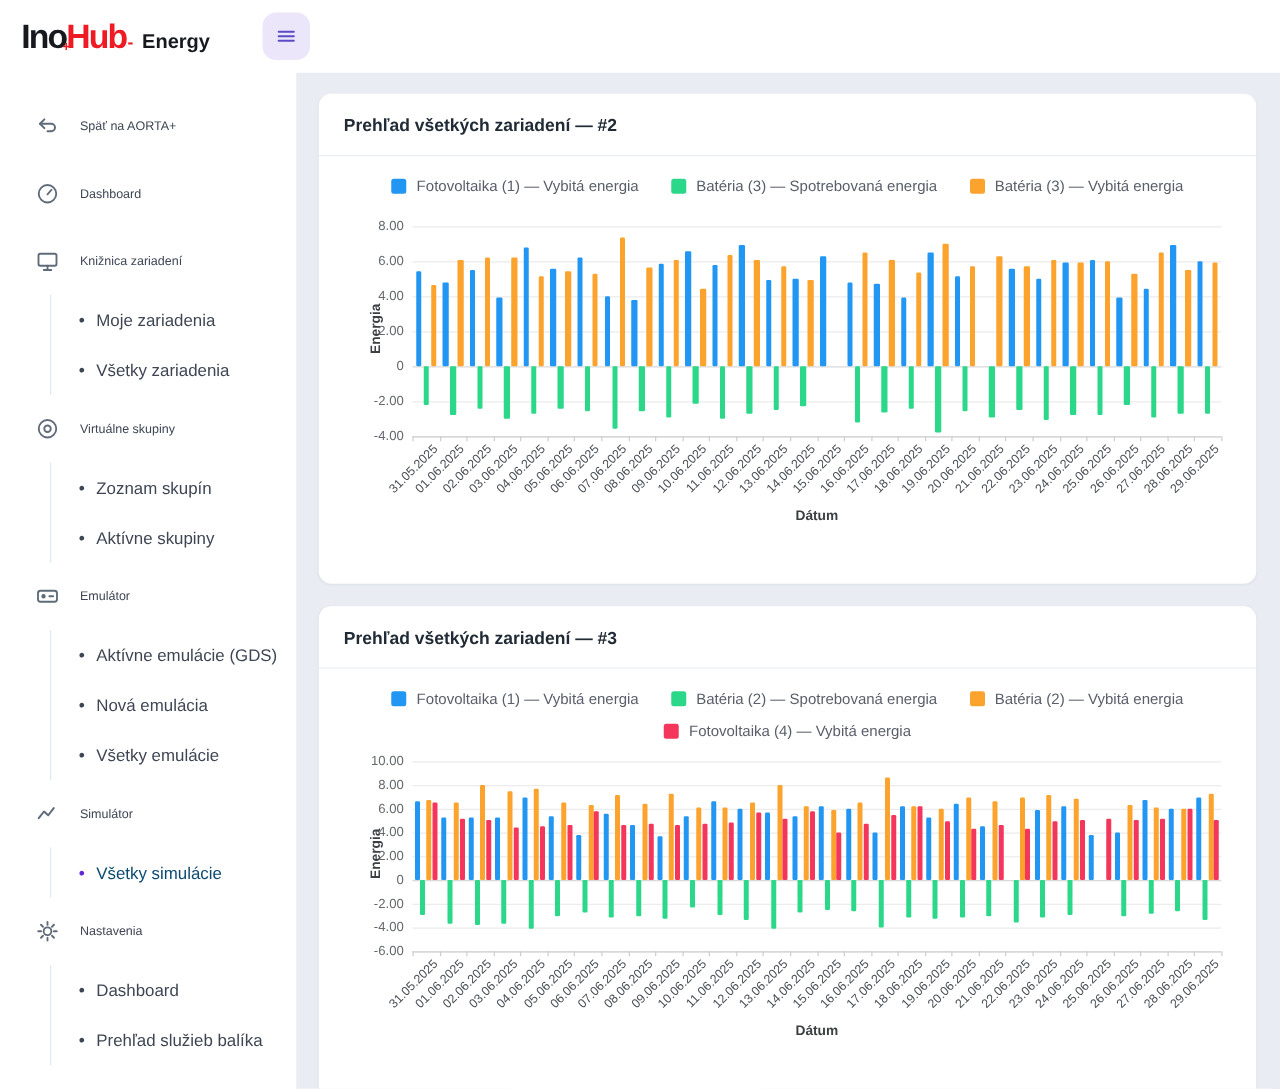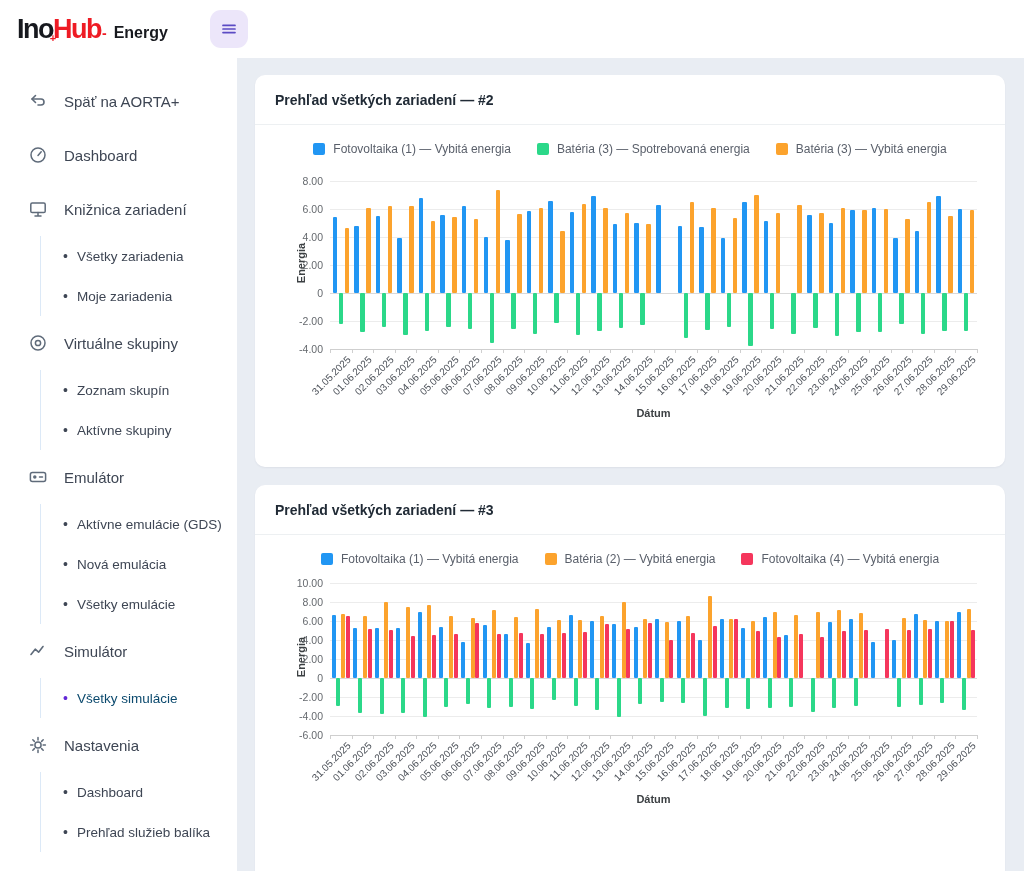--- a/index.html
+++ b/index.html
@@ -26,21 +26,21 @@
   .user-pill { height:44px; border-radius:22px; background:#D7E9FB; display:flex;
     align-items:center; gap:11px; padding:5px 10px 5px 5px; }
   .avatar-circle { width:34px; height:34px; border-radius:50%; background:#5B9BE0;
     display:flex; align-items:center; justify-content:center; cursor:pointer; }
   .header-gear { width:22px; height:22px; color:#3D8BF8; cursor:pointer; }
 
   
   .sidebar { position:absolute; left:0; top:58px; width:237px; height:813px;
     background:#fff; padding-top:16px; overflow:hidden; }
   .nav-item { height:54px; display:flex; align-items:center; gap:16px;
-    padding-left:28px; font-size:15px; color:#3E4654; cursor:pointer; }
+    padding-left:28px; font-size:10px; color:#3E4654; cursor:pointer; }
   .nav-icon { width:20px; height:20px; color:#5F6B7A; flex:0 0 auto; display:flex; }
   .nav-icon svg { width:20px; height:20px; }
   .sub-list { list-style:none; margin-left:40px; border-left:1px solid #DCE9F7; }
   .sub-item { height:40px; display:flex; align-items:center; padding-left:36px;
     position:relative; font-size:13.5px; color:#3E4654; cursor:pointer; }
   .sub-item::before { content:"•"; position:absolute; left:22px; color:#3E4654; font-size:14px; }
   .sub-item.active { color:#0c4a6e; font-weight:400; }
   .sub-item.active::before { color:#6228D7; }
 
   
@@ -120,22 +120,22 @@
       <div class="nav-item">
         <span class="nav-icon">
           <svg viewBox="0 0 20 20" fill="none" stroke="currentColor" stroke-width="1.5" stroke-linecap="round">
             <rect x="2.8" y="4" width="14.4" height="9.6" rx="1.4"></rect>
             <path d="M7 17h6M10 13.6V17"></path>
           </svg>
         </span>
         <span>Knižnica zariadení</span>
       </div>
       <ul class="sub-list">
+        <li class="sub-item">Moje zariadenia</li>
         <li class="sub-item">Všetky zariadenia</li>
-        <li class="sub-item">Moje zariadenia</li>
       </ul>
       <div class="nav-item">
         <span class="nav-icon">
           <svg viewBox="0 0 20 20" fill="none" stroke="currentColor" stroke-width="1.5">
             <circle cx="10" cy="10" r="7"></circle>
             <circle cx="10" cy="10" r="2.6"></circle>
           </svg>
         </span>
         <span>Virtuálne skupiny</span>
       </div>
@@ -376,20 +376,24 @@
         </div>
       </div>
   </section>
   <section class="card card-2">
     <div class="card-title">Prehľad všetkých zariadení — #3</div>
     <div class="chart-area">
         <div class="chart-legend">
           <div class="legend-item">
             <span class="legend-swatch" style="background: rgb(33, 150, 243);"></span>
             <span class="legend-label">Fotovoltaika (1) — Vybitá energia</span>
+          </div>
+          <div class="legend-item">
+            <span class="legend-swatch" style="background: rgb(43, 216, 137);"></span>
+            <span class="legend-label">Batéria (2) — Spotrebovaná energia</span>
           </div>
           <div class="legend-item">
             <span class="legend-swatch" style="background: rgb(252, 163, 45);"></span>
             <span class="legend-label">Batéria (2) — Vybitá energia</span>
           </div>
           <div class="legend-item">
             <span class="legend-swatch" style="background: rgb(245, 54, 92);"></span>
             <span class="legend-label">Fotovoltaika (4) — Vybitá energia</span>
           </div>
         </div>

